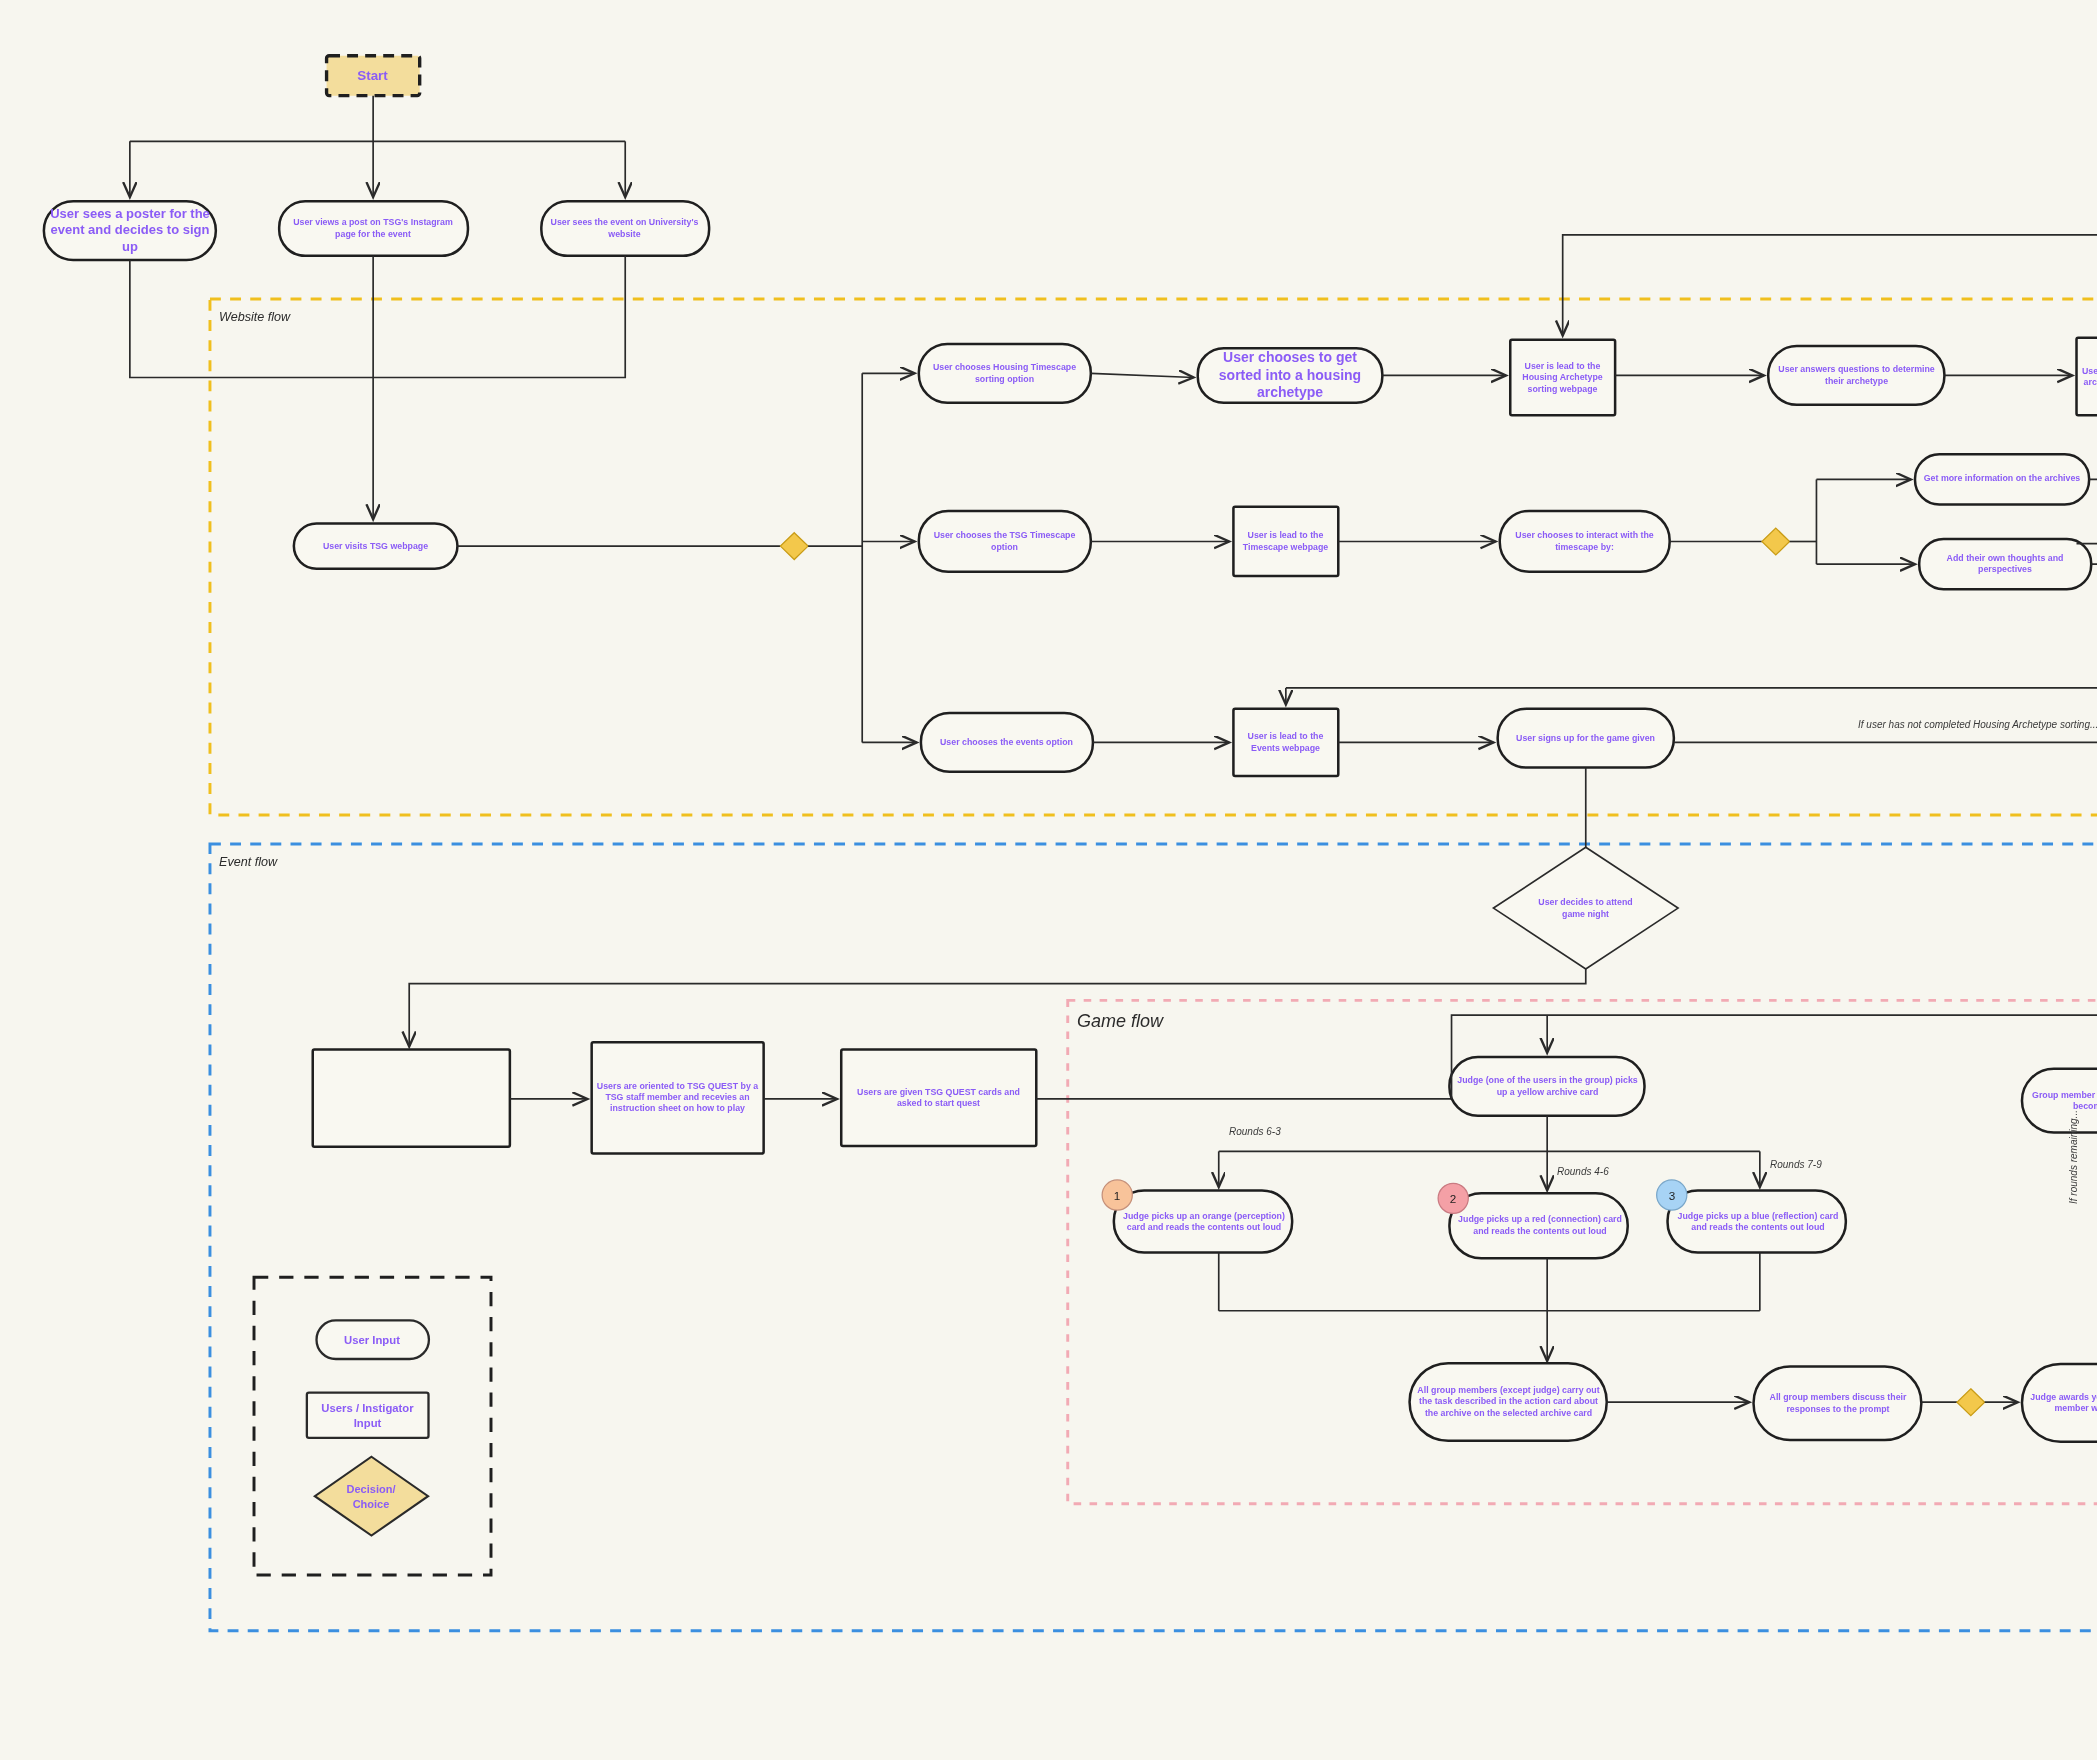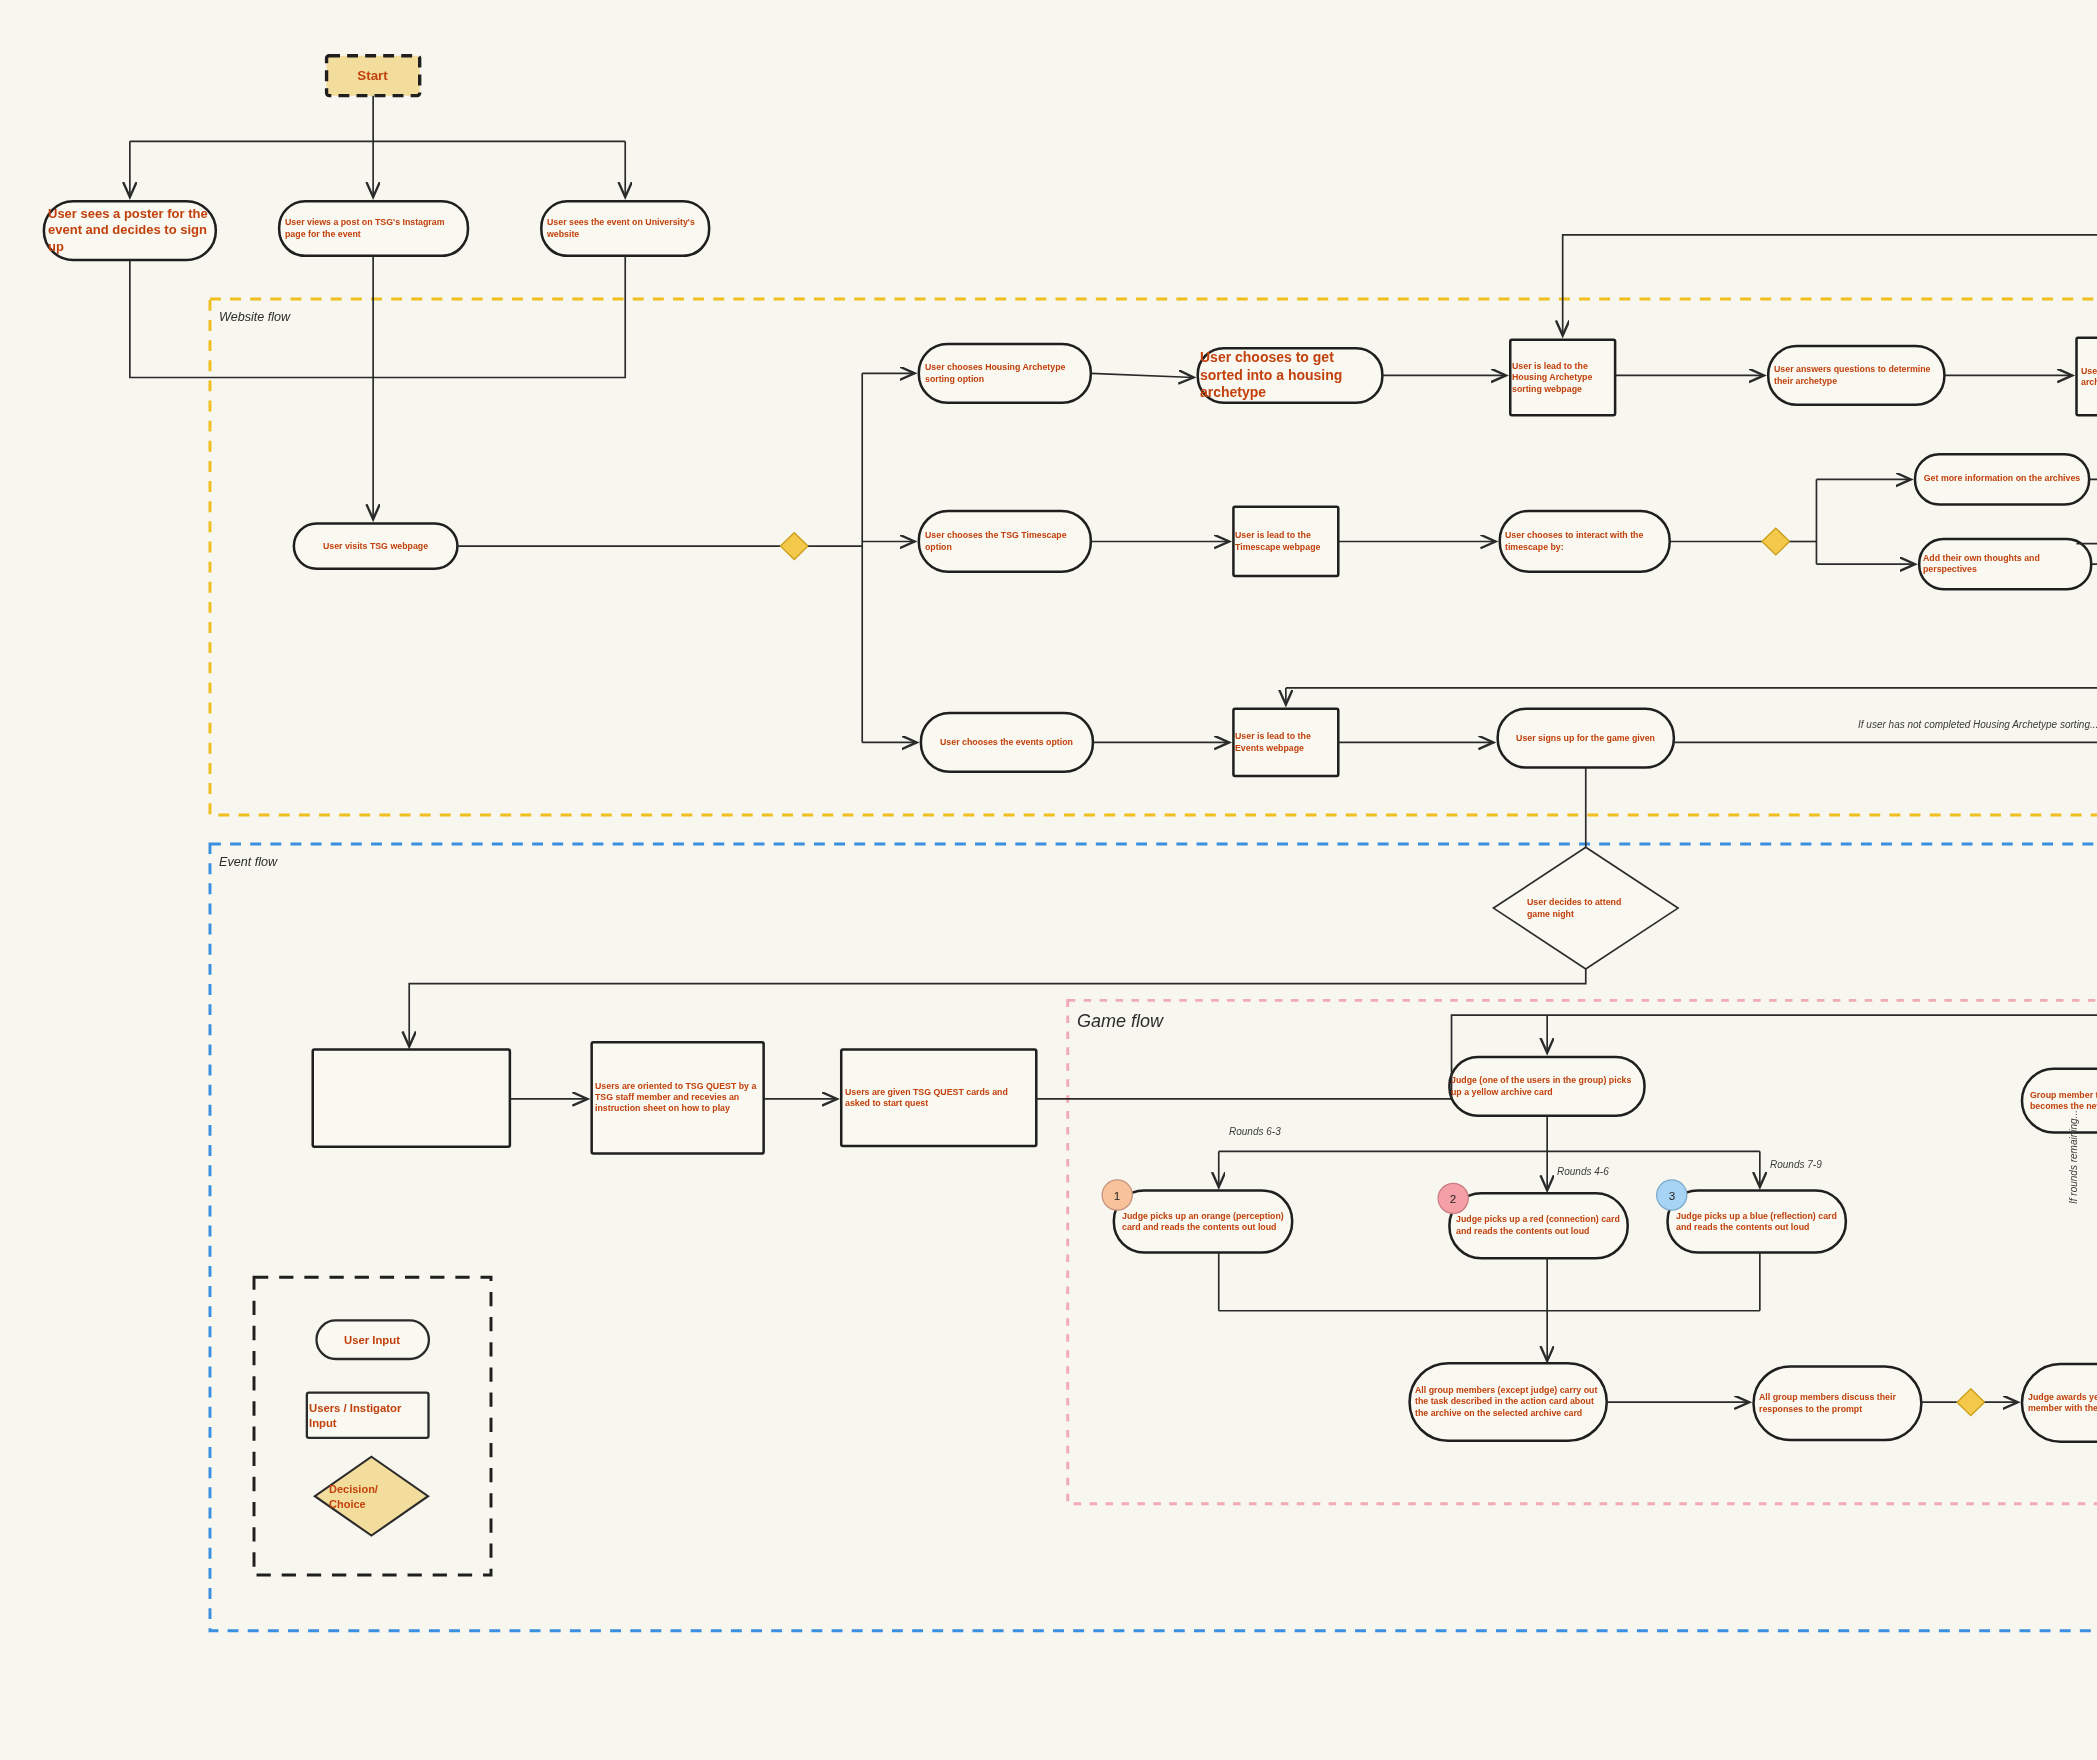--- a/index.html
+++ b/index.html
@@ -1,20 +1,20 @@
 <!DOCTYPE html>
 <html style="font-size:6.7px"><head>
 <meta charset="utf-8">
 <style>
   html,body{margin:0;padding:0;background:#f7f6ef;}
   #stage{position:relative;width:2755px;height:1760px;background:#f7f6ef;
          font-family:"Liberation Sans",sans-serif;overflow:hidden;}
   svg.layer{position:absolute;left:0;top:0;width:2755px;height:1760px;}
   .nodelabel{position:absolute;display:flex;align-items:center;justify-content:center;
-             text-align:left;font-weight:700;color:#c2410c;line-height:1.28;
+             text-align:center;font-weight:700;color:#8b5cf6;line-height:1.28;
              font-family:"Liberation Sans",sans-serif;pointer-events:none;}
   .edgelabel{position:absolute;font-style:italic;color:#3a3a3a;
              font-family:"Liberation Sans",sans-serif;white-space:nowrap;}
   .zonelabel{position:absolute;font-style:italic;color:#2b2b2b;
              font-family:"Liberation Sans",sans-serif;white-space:nowrap;}
   .badgetxt{position:absolute;display:flex;align-items:center;justify-content:center;
             color:#1f1f1f;font-family:"Liberation Sans",sans-serif;}
 </style>
 </head>
 <body>
@@ -172,21 +172,21 @@
 <div class="zonelabel" style="left:219px;top:855px;font-size:12.6px;">Event flow</div>
 <div class="zonelabel" style="left:1077px;top:1011px;font-size:18px;">Game flow</div>
 
 <div class="nodelabel" style="left:326px;top:56px;width:93px;height:40px;font-size:13.4px;">Start</div>
 
 <div class="nodelabel" style="left:48px;top:201px;width:164px;height:59px;font-size:13px;">User sees a poster for the event and decides to sign up</div>
 <div class="nodelabel" style="left:285px;top:201px;width:176px;height:55px;font-size:8.8px;">User views a post on TSG's Instagram page for the event</div>
 <div class="nodelabel" style="left:547px;top:201px;width:155px;height:55px;font-size:8.8px;">User sees the event on University's website</div>
 
 <div class="nodelabel" style="left:298px;top:524px;width:155px;height:45px;font-size:8.8px;">User visits TSG webpage</div>
-<div class="nodelabel" style="left:925px;top:344px;width:159px;height:59px;font-size:8.8px;">User chooses Housing Archetype sorting option</div>
+<div class="nodelabel" style="left:925px;top:344px;width:159px;height:59px;font-size:8.8px;">User chooses Housing Timescape sorting option</div>
 <div class="nodelabel" style="left:1200px;top:348px;width:180px;height:55px;font-size:14px;">User chooses to get sorted into a housing archetype</div>
 <div class="nodelabel" style="left:1512px;top:340px;width:101px;height:76px;font-size:8.8px;">User is lead to the Housing Archetype sorting webpage</div>
 <div class="nodelabel" style="left:1774px;top:346px;width:165px;height:59px;font-size:8.8px;">User answers questions to determine their archetype</div>
 <div class="nodelabel" style="left:2081px;top:338px;width:147px;height:78px;font-size:8.8px;">User is given one of three Housing archetype based on their answers</div>
 
 <div class="nodelabel" style="left:925px;top:511px;width:159px;height:61px;font-size:8.8px;">User chooses the TSG Timescape option</div>
 <div class="nodelabel" style="left:1235px;top:507px;width:101px;height:69px;font-size:8.8px;">User is lead to the Timescape webpage</div>
 <div class="nodelabel" style="left:1505px;top:511px;width:159px;height:61px;font-size:8.8px;">User chooses to interact with the timescape by:</div>
 <div class="nodelabel" style="left:1918px;top:454px;width:168px;height:50px;font-size:8.8px;">Get more information on the archives</div>
 <div class="nodelabel" style="left:1923px;top:539px;width:164px;height:50px;font-size:8.8px;">Add their own thoughts and perspectives</div>

